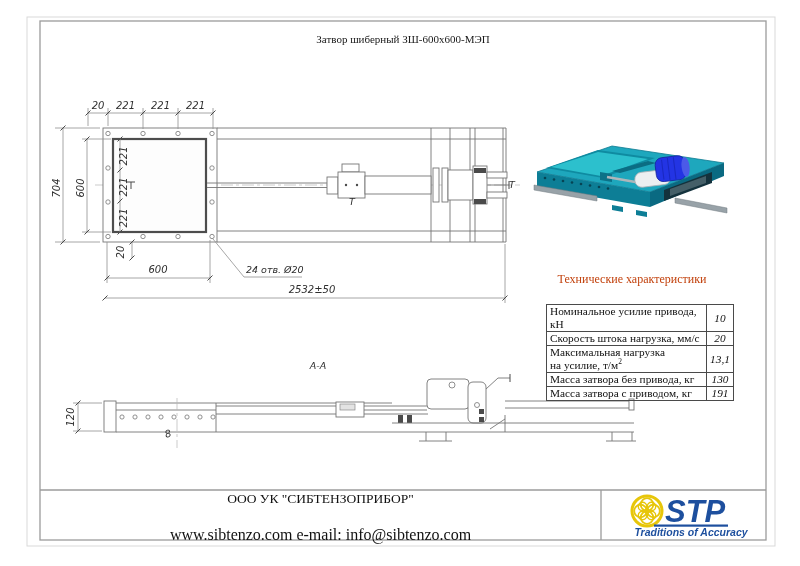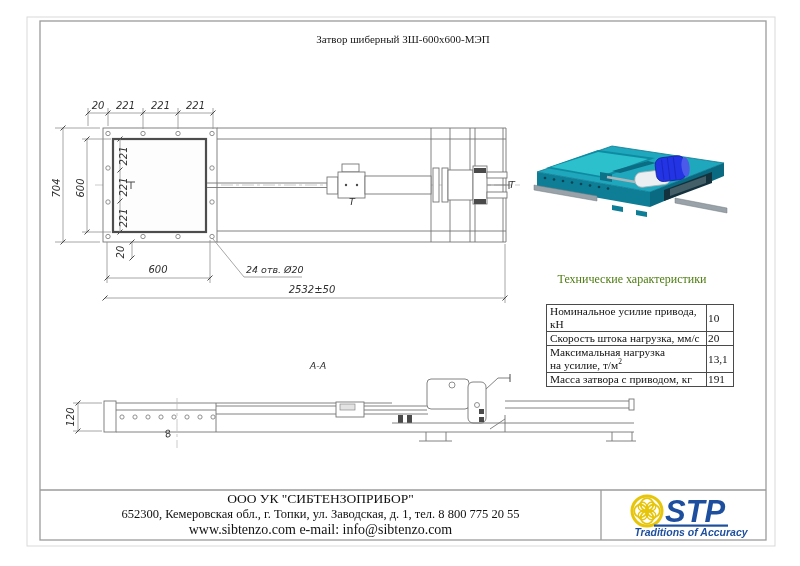--- a/index.html
+++ b/index.html
@@ -2,30 +2,30 @@
 <html><head>
 <meta charset="utf-8">
 <style>
   html,body{margin:0;padding:0;background:#fff;}
   .page{position:relative;width:800px;height:566px;background:#ffffff;overflow:hidden;
         font-family:"Liberation Serif", serif;}
   .title{position:absolute;left:40px;top:33px;width:726px;text-align:center;
          font-size:11px;color:#1a1a1a;}
   svg.draw{position:absolute;left:0;top:0;}
   .specs-heading{position:absolute;left:546px;top:272px;width:172px;text-align:center;
-                 font-size:12px;color:#4d7c0f;}
+                 font-size:12px;color:#c2410c;}
   .specs-table{position:absolute;left:546px;top:304px;width:188px;border-collapse:collapse;
                font-size:11.3px;color:#111;table-layout:fixed;}
   .specs-table td{border:1px solid #4a4a4a;padding:0 3px;line-height:13px;vertical-align:middle;}
-  .specs-table td.val{width:24px;padding:0 1px;}
+  .specs-table td.val{width:24px;text-align:center;padding:0 1px;font-style:italic;}
   .specs-table sup{font-size:7.5px;line-height:0;}
   .footer-text{position:absolute;left:40px;top:491px;width:561px;text-align:center;color:#111;}
   .footer-text .l1{font-size:13.5px;line-height:16px;}
   .footer-text .l2{font-size:12.5px;line-height:15px;}
-  .footer-text .l3{font-size:14px;line-height:15px;}
+  .footer-text .l3{font-size:16px;line-height:15px;margin-top:20px;}
   svg.logo{position:absolute;left:601px;top:490px;}
   
   .ol{stroke:#757575;stroke-width:0.9;fill:none;}
   .olw{stroke:#757575;stroke-width:0.9;fill:#ffffff;}
   .ol2{stroke:#4d4d4d;stroke-width:2.2;fill:#fdfdfd;}
   .dl{stroke:#909090;stroke-width:0.8;fill:none;}
   .tick{stroke:#4a4a4a;stroke-width:1;}
   .dim{font:italic 10px "DejaVu Sans", sans-serif;fill:#2e2e2e;}
   .dimS{font:italic 9.5px "DejaVu Sans", sans-serif;fill:#2e2e2e;}
   .hole{stroke:#757575;fill:#fff;stroke-width:0.8;}
@@ -284,29 +284,32 @@
       <tr>
         <td>Скорость штока нагрузка, мм/с</td>
         <td class="val">20</td>
       </tr>
       <tr>
         <td><span>Максимальная нагрузка</span><br>
             <span>на усилие, т/м</span><sup>2</sup></td>
         <td class="val">13,1</td>
       </tr>
       <tr>
+        <td>Масса затвора без привода, кг</td>
+        <td class="val">130</td>
+      </tr>
+      <tr>
         <td>Масса затвора с приводом, кг</td>
         <td class="val">191</td>
       </tr>
     </tbody>
   </table>
 
   <div class="footer-text">
     <div class="l1">ООО УК "СИБТЕНЗОПРИБОР"</div>
-    <div class="l2">652300, Кемеровская обл., г. Топки, ул. Заводская, д. 1, тел. 8 800 775 20 55</div>
     <div class="l3">www.sibtenzo.com e-mail: info@sibtenzo.com</div>
   </div>
 
   <svg class="logo" width="166" height="50" viewBox="0 0 166 50">
     <g>
       <circle cx="46" cy="21" r="15" fill="#ffffff" stroke="#e7c60a" stroke-width="3"></circle>
       <circle cx="46" cy="14.5" r="6.3" fill="none" stroke="#e7c60a" stroke-width="1.8"></circle>
       <circle cx="46" cy="27.5" r="6.3" fill="none" stroke="#e7c60a" stroke-width="1.8"></circle>
       <circle cx="39.5" cy="21" r="6.3" fill="none" stroke="#e7c60a" stroke-width="1.8"></circle>
       <circle cx="52.5" cy="21" r="6.3" fill="none" stroke="#e7c60a" stroke-width="1.8"></circle>

